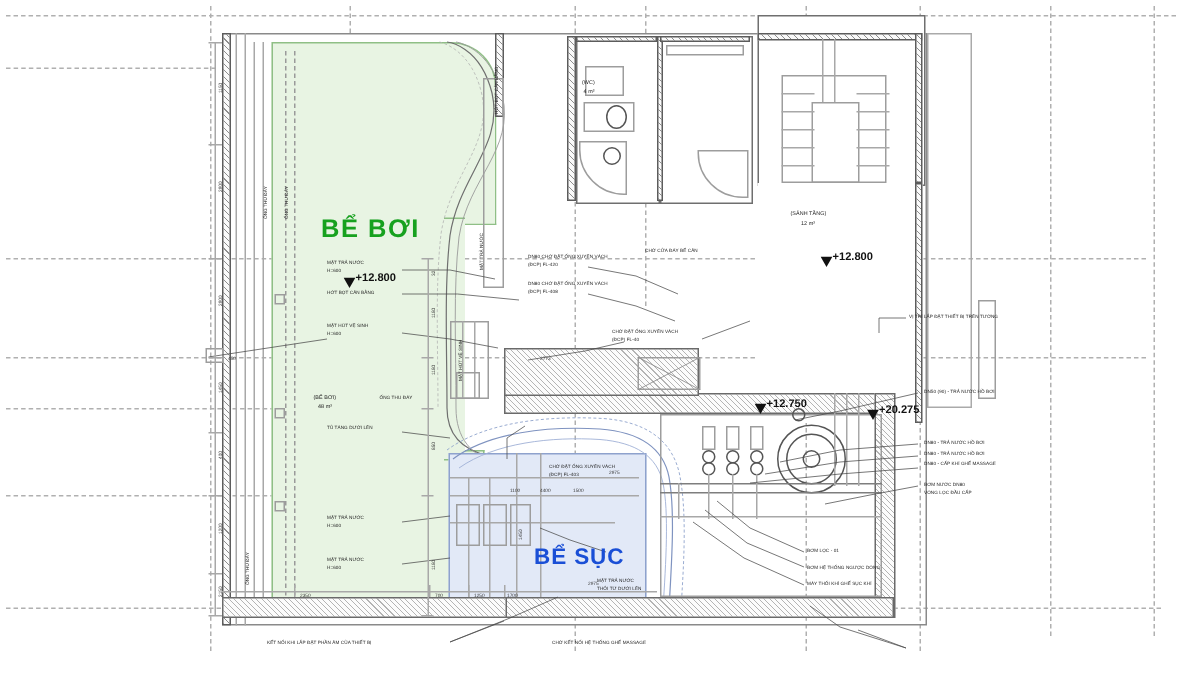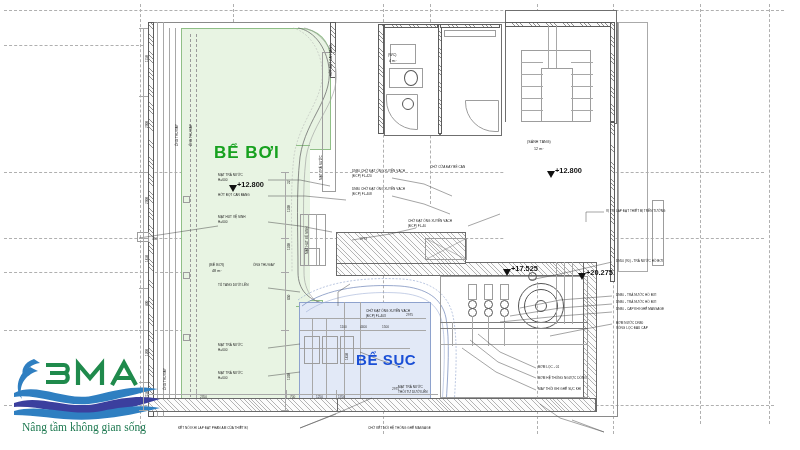--- a/index.html
+++ b/index.html
@@ -233,21 +233,21 @@
       <path d="M338,306 L338,292 L350,284"></path>
 
       <path d="M300,428 L340,412 L372,398"></path>
       <path d="M300,428 L336,414"></path>
       <path d="M604,432 L560,418 L540,404"></path>
       <path d="M604,432 L572,420"></path>
     </g>
   </svg>
 
   <div class="t zone-green" style="left:214px;top:144px;">BỂ BƠI</div>
-  <div class="t zone-blue" style="left:356px;top:352px;">BỂ SỤC</div>
+  <div class="t zone-blue" style="left:356px;top:364px;">BỂ SỤC</div>
 
   <div class="t tiny2" style="left:388px;top:54px;">(WC)</div>
   <div class="t tiny2" style="left:389px;top:60px;">4 m²</div>
   <div class="t tiny2" style="left:527px;top:141px;">(SẢNH TẦNG)</div>
   <div class="t tiny2" style="left:534px;top:148px;">12 m²</div>
   <div class="t tiny2" style="left:209px;top:264px;">(BỂ BƠI)</div>
   <div class="t tiny2" style="left:212px;top:270px;">48 m²</div>
 
   <div class="abs" style="left:229px;top:182px;">
     <svg width="9" height="9" style="position:absolute;left:0;top:3px;">
@@ -258,21 +258,21 @@
   <div class="abs" style="left:547px;top:168px;">
     <svg width="9" height="9" style="position:absolute;left:0;top:3px;">
       <path d="M0,0 L8,0 L4,7 Z" fill="#111"></path>
     </svg>
     <div class="t lev" style="left:8px;top:-1px;">+12.800</div>
   </div>
   <div class="abs" style="left:503px;top:266px;">
     <svg width="9" height="9" style="position:absolute;left:0;top:3px;">
       <path d="M0,0 L8,0 L4,7 Z" fill="#111"></path>
     </svg>
-    <div class="t lev" style="left:8px;top:-1px;">+17.525</div>
+    <div class="t lev" style="left:8px;top:-1px;">+12.750</div>
   </div>
   <div class="abs" style="left:578px;top:270px;">
     <svg width="9" height="9" style="position:absolute;left:0;top:3px;">
       <path d="M0,0 L8,0 L4,7 Z" fill="#111"></path>
     </svg>
     <div class="t lev" style="left:8px;top:-1px;">+20.275</div>
   </div>
 
   <div class="t tiny" style="left:218px;top:174px;">MẶT TRẢ NƯỚC</div>
   <div class="t tiny" style="left:218px;top:179px;">H=600</div>
@@ -344,38 +344,20 @@
   <div class="t dim" style="left:406px;top:314px;">2975</div>
 
   <div class="t dim" style="left:360px;top:238px;">2773</div>
   <div class="t dim" style="left:152px;top:238px;">450</div>
 
   <div class="t dim" style="left:200px;top:396px;">2350</div>
   <div class="t dim" style="left:290px;top:396px;">700</div>
   <div class="t dim" style="left:316px;top:396px;">1250</div>
   <div class="t dim" style="left:338px;top:396px;">1700</div>
 
-  <div id="logo">
-    <svg width="160" height="95" viewBox="0 0 160 95">
-
-      <path d="M22,22 C10,28 6,44 14,54 C10,42 16,30 30,26 C26,24 24,23 22,22 Z" fill="#2f7fc1"></path>
-      <path d="M26,14 C16,17 12,26 16,32 C17,24 24,19 32,18 Z" fill="#2f7fc1"></path>
-
-      <g fill="none" stroke="#1f8a4c" stroke-width="4.2">
-        <path d="M38,20 L56,20 C61,20 61,28 56,28 L42,28 L56,28 C61,28 61,37 56,37 L38,37"></path>
-        <path d="M70,40 L70,19 L82,33 L94,19 L94,40"></path>
-        <path d="M104,40 L116,18 L128,40 M109,33 L123,33"></path>
-      </g>
-
-      <path d="M6,48 C30,36 58,58 88,50 C112,44 130,40 150,44 C130,48 112,54 88,58 C58,64 30,48 6,52 Z" fill="#2f7fc1"></path>
-      <path d="M6,58 C32,48 60,66 92,58 C116,52 134,50 152,54 C132,60 114,66 90,68 C58,72 32,60 6,62 Z" fill="#3b3f9e"></path>
-      <path d="M6,66 C34,58 62,72 94,66 C118,61 136,60 152,63 C132,68 112,72 90,74 C58,77 32,70 6,70 Z" fill="#2f7fc1"></path>
-    </svg>
-    <div class="logo-tag">Nâng tầm không gian sống</div>
-  </div>
 
   <div class="vl-thin" style="left:143px;top:28px;height:382px;"></div>
   <div class="hl-thin" style="left:139px;top:28px;width:9px;"></div>
   <div class="hl-thin" style="left:139px;top:96px;width:9px;"></div>
   <div class="hl-thin" style="left:139px;top:172px;width:9px;"></div>
   <div class="hl-thin" style="left:139px;top:238px;width:9px;"></div>
   <div class="hl-thin" style="left:139px;top:288px;width:9px;"></div>
   <div class="hl-thin" style="left:139px;top:330px;width:9px;"></div>
   <div class="hl-thin" style="left:139px;top:382px;width:9px;"></div>
   <div class="hl-thin" style="left:139px;top:410px;width:9px;"></div>

